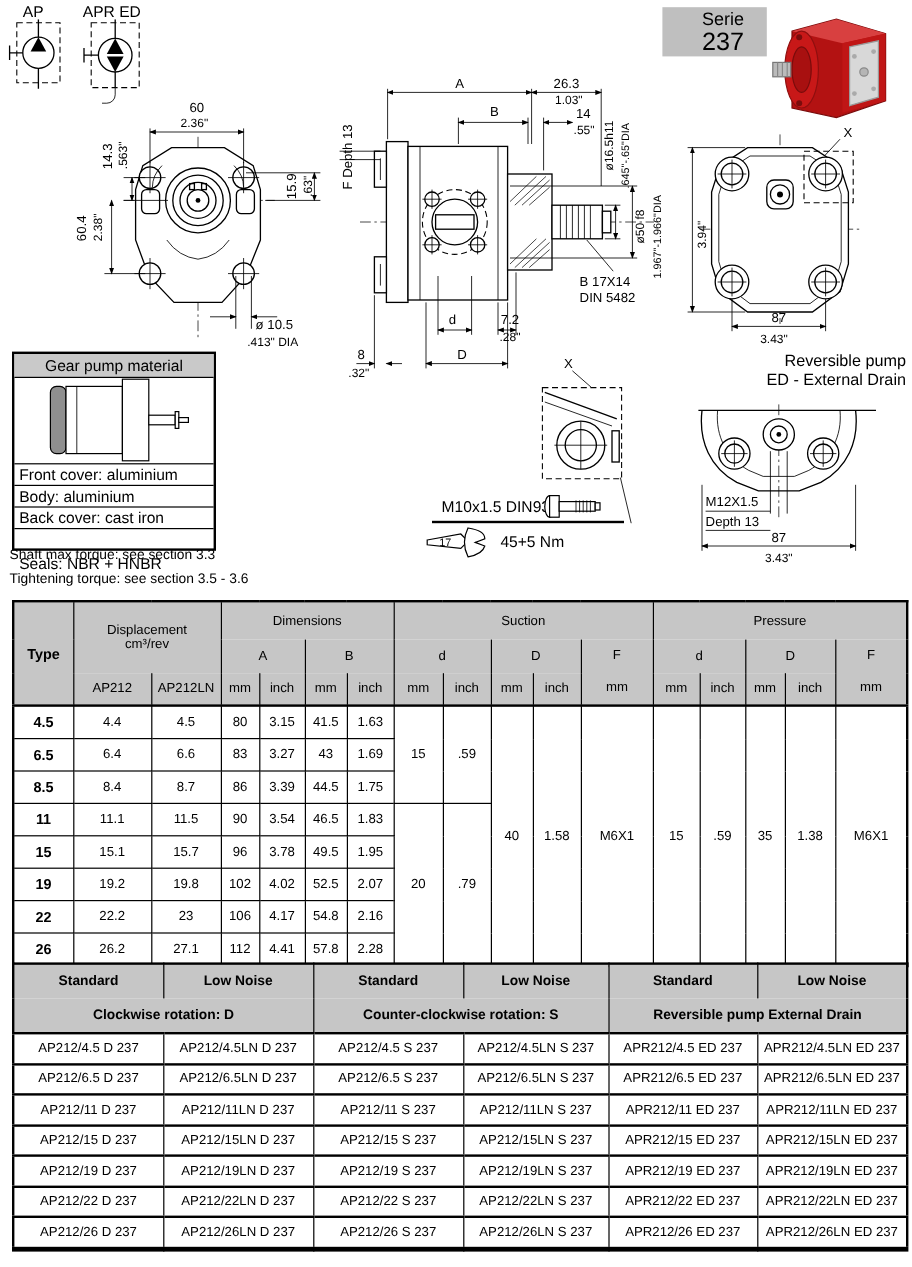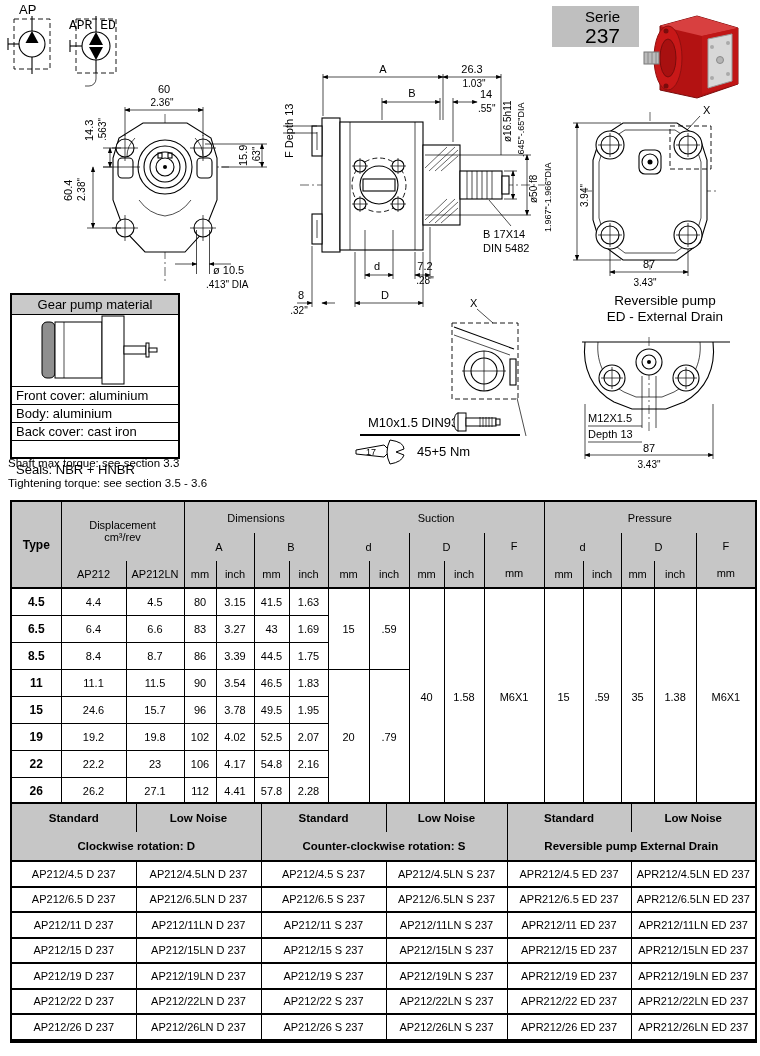--- a/index.html
+++ b/index.html
@@ -23,21 +23,21 @@
   .badge .l1{font-size:15px;line-height:17px;padding-top:2px;}
   .badge .l2{font-size:21px;line-height:21px;}
   
   .matbox{position:absolute;left:10px;top:293px;width:166px;height:162px;border:2px solid #000;}
   .matbox .hd{background:#c9c9c9;border-bottom:1px solid #000;height:19px;line-height:19px;
               text-align:center;font-size:13px;}
   .matbox .img{height:71px;border-bottom:1px solid #000;position:relative;}
   .matbox .row{height:17px;line-height:17px;font-size:13px;padding-left:4px;border-bottom:1px solid #000;}
   .matbox .row:last-child{border-bottom:none;margin-top:20px;}
   .note{position:absolute;font-size:11.5px;}
-  .revtitle{position:absolute;left:575px;top:293px;width:180px;text-align:center;font-size:13.5px;line-height:16px;}
+  .revtitle{position:absolute;left:575px;top:293px;width:180px;text-align:right;font-size:13.5px;line-height:16px;}
   .hline{position:absolute;background:#000;}
   
   table.spec{position:absolute;left:10px;top:500px;width:745px;border-collapse:collapse;
              table-layout:fixed;border:2px solid #000;}
   .spec thead{border-bottom:2px solid #000;}
   .spec th{background:#c6c6c6;font-weight:normal;font-size:11px;border-left:1px solid #000;
            border-right:1px solid #000;padding:0;text-align:center;}
   .spec thead tr:nth-child(1){height:32px;}
   .spec thead tr:nth-child(2){height:27px;}
   .spec thead tr:nth-child(3){height:27px;}
@@ -54,21 +54,21 @@
             border-right:1px solid #000;height:28px;padding:0;text-align:center;}
   .parts td{border:1px solid #000;border-top-width:2px;font-size:11px;text-align:center;
             height:23.5px;padding:0;}
 </style>
 </head>
 <body>
 
 <div class="sheet">
 
   <span class="lbl" style="left:19px;top:2px;text-align:center;">AP</span>
-  <span class="lbl" style="left:69px;top:18px;font-family:Liberation Mono, monospace;">APR ED</span>
+  <span class="lbl" style="left:69px;top:2px;">APR ED</span>
 
   <svg class="abs" style="left:6px;top:16px;" width="52" height="66">
     <rect class="dash" x="8" y="3" width="36" height="50"></rect>
     <line class="ln" x1="26" y1="0" x2="26" y2="58"></line>
     <circle class="lnw" cx="26" cy="28" r="13"></circle>
     <polygon points="26,15 19.5,27 32.5,27" fill="#000"></polygon>
     <line class="ln" x1="2" y1="28" x2="13" y2="28"></line>
     <line class="ln" x1="2" y1="22" x2="2" y2="34"></line>
   </svg>
 
@@ -534,21 +534,21 @@
           <td>11.5</td>
           <td>90</td>
           <td>3.54</td>
           <td>46.5</td>
           <td>1.83</td>
           <td rowspan="5">20</td>
           <td rowspan="5">.79</td>
         </tr>
         <tr>
           <td class="tcol">15</td>
-          <td>24.6</td>
+          <td>15.1</td>
           <td>15.7</td>
           <td>96</td>
           <td>3.78</td>
           <td>49.5</td>
           <td>1.95</td>
         </tr>
         <tr>
           <td class="tcol">19</td>
           <td>19.2</td>
           <td>19.8</td>

